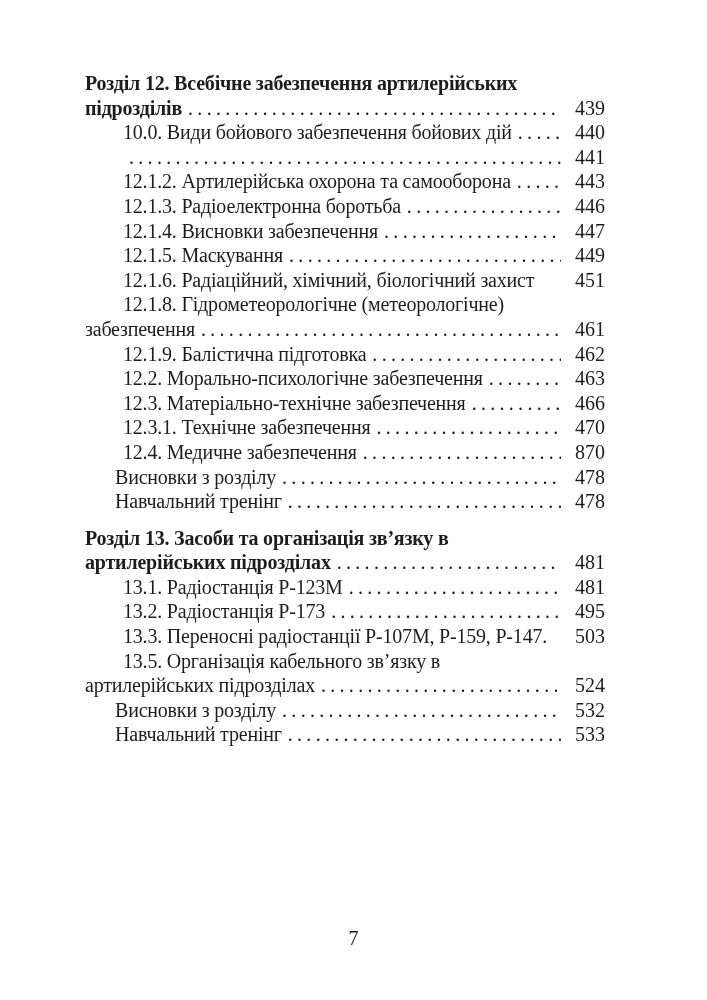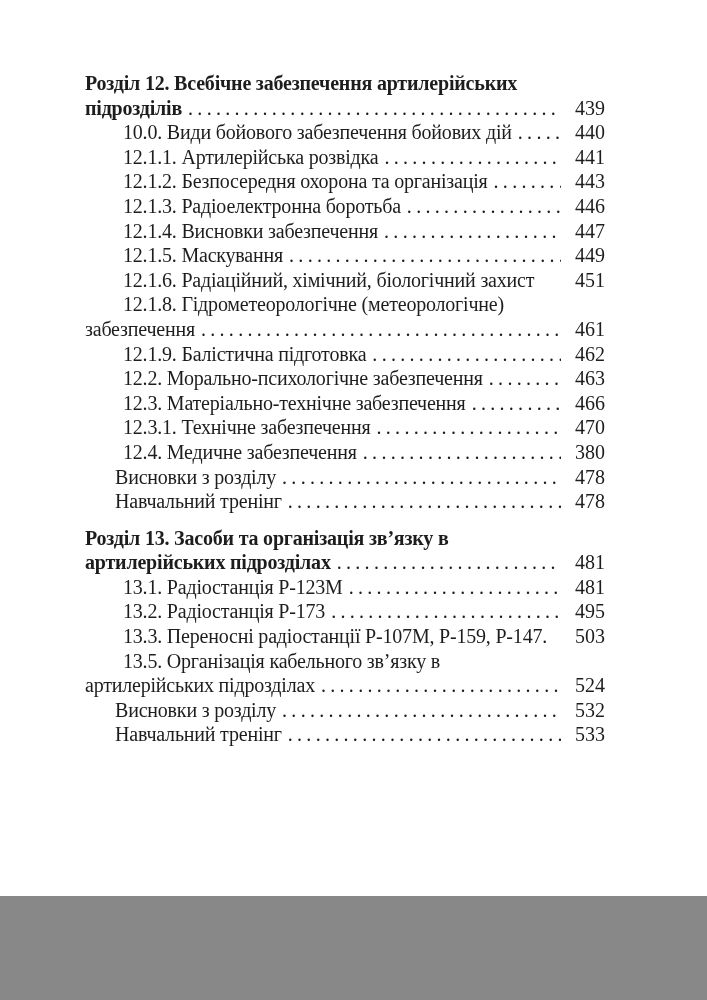--- a/index.html
+++ b/index.html
@@ -1,19 +1,19 @@
 <!DOCTYPE html>
 <html><head>
 <meta charset="utf-8">
 <style>
   html, body { margin: 0; padding: 0; background: #888; }
   .page {
     position: relative;
     width: 707px;
-    height: 896px;
+    height: 1000px;
     margin: 0 auto;
     background: #ffffff;
     color: #1d1d1d;
     font-family: "Liberation Serif", "DejaVu Serif", serif;
     overflow: hidden;
   }
   .toc {
     position: absolute;
     left: 85px;
     top: 71px;
@@ -73,26 +73,25 @@
           <span class="label">підрозділів</span>
           <span class="dots"></span>
           <span class="pagenum">439</span>
         </div>
         <div class="row indent-sub">
           <span class="label">10.0. Види бойового забезпечення бойових дій</span>
           <span class="dots"></span>
           <span class="pagenum">440</span>
         </div>
         <div class="row indent-sub">
-          <span class="label">12.1.1. Артилерійська розвідка</span>
           <span class="dots"></span>
           <span class="pagenum">441</span>
         </div>
         <div class="row indent-sub">
-          <span class="label">12.1.2. Безпосередня охорона та організація</span>
+          <span class="label">12.1.2. Артилерійська охорона та самооборона</span>
           <span class="dots"></span>
           <span class="pagenum">443</span>
         </div>
         <div class="row indent-sub">
           <span class="label">12.1.3. Радіоелектронна боротьба</span>
           <span class="dots"></span>
           <span class="pagenum">446</span>
         </div>
         <div class="row indent-sub">
           <span class="label">12.1.4. Висновки забезпечення</span>
@@ -133,21 +132,21 @@
           <span class="pagenum">466</span>
         </div>
         <div class="row indent-sub">
           <span class="label">12.3.1. Технічне забезпечення</span>
           <span class="dots"></span>
           <span class="pagenum">470</span>
         </div>
         <div class="row indent-sub">
           <span class="label">12.4. Медичне забезпечення</span>
           <span class="dots"></span>
-          <span class="pagenum">380</span>
+          <span class="pagenum">870</span>
         </div>
         <div class="row indent-list">
           <span class="label">Висновки з розділу</span>
           <span class="dots"></span>
           <span class="pagenum">478</span>
         </div>
         <div class="row indent-list">
           <span class="label">Навчальний тренінг</span>
           <span class="dots"></span>
           <span class="pagenum">478</span>

